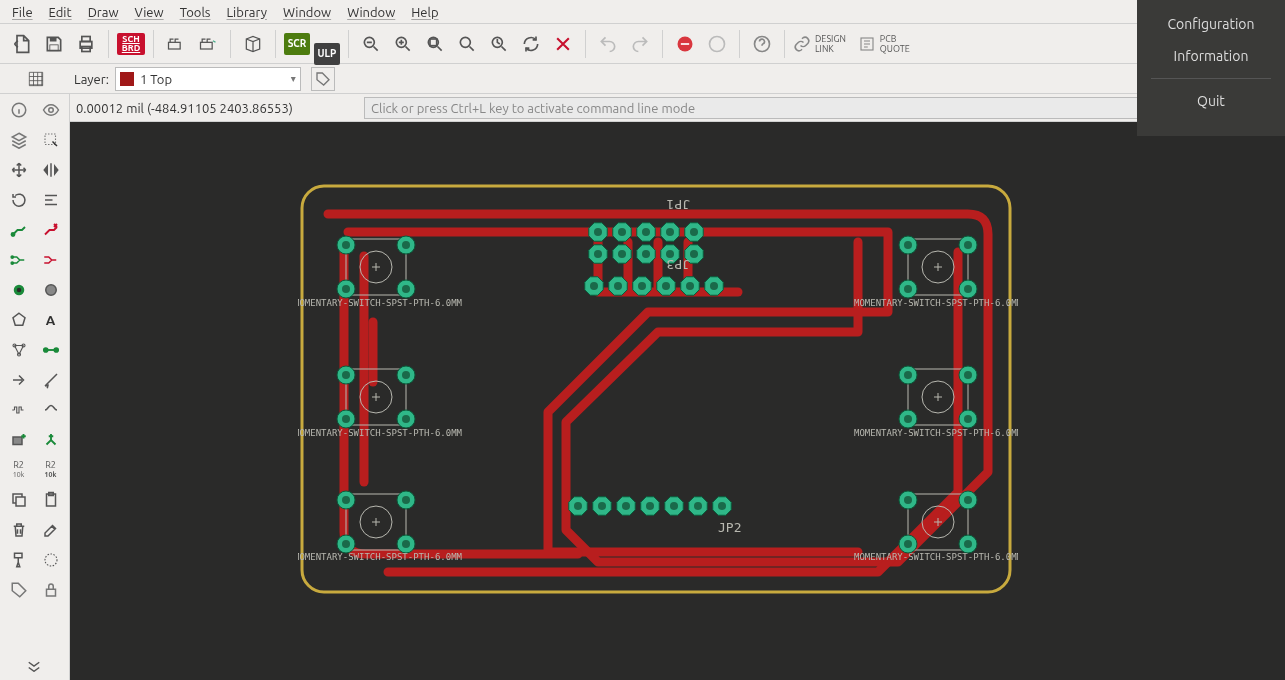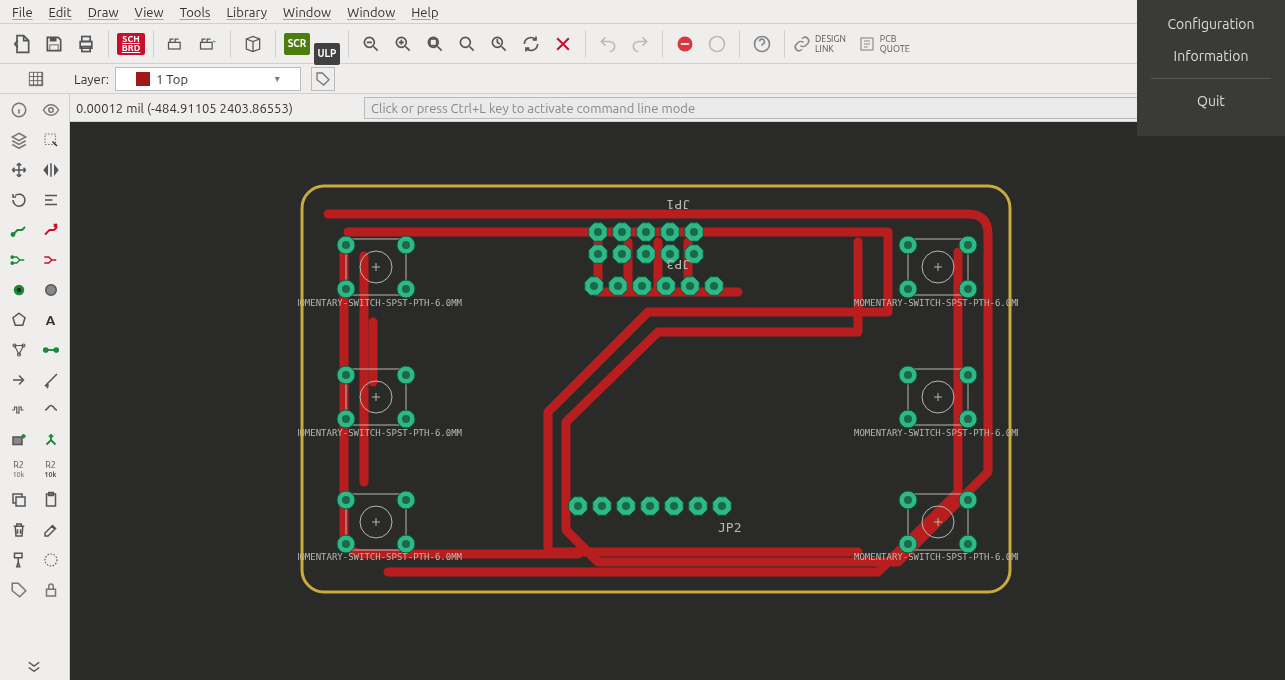--- a/index.html
+++ b/index.html
@@ -10,21 +10,21 @@
 .tb-sep { width: 1px; height: 28px; background: #d0d0d0; margin: 0 4px; }
 .tb-btn { width: 28px; height: 28px; display: flex; align-items: center; justify-content: center; border-radius: 3px; cursor: default; }
 .tb-btn svg { width: 20px; height: 20px; }
 .tb-btn.red-badge { background: #c8102e; color: #fff; width: 28px; height: 22px; font-size: 9px; font-weight: bold; border-radius: 2px; display: flex; flex-direction: column; line-height: 9px; justify-content: center; align-items: center; text-decoration: underline; }
 .tb-btn.blue-badge { background: #4d7c0f; color: #fff; width: 26px; height: 22px; font-size: 10px; font-weight: bold; border-radius: 2px; }
 .tb-btn.orange-badge { background: #404040; color: #fff; width: 26px; height: 22px; font-size: 10px; font-weight: bold; border-radius: 2px; margin-top: 20px; }
 .tb-label { font-size: 9px; color: #555; line-height: 10px; margin-left: 2px; }
 .layerbar { height: 30px; background: #f0eeec; border-bottom: 1px solid #d0d0d0; display: flex; align-items: center; padding: 0 4px; gap: 6px; }
 .layerbar .grid-btn { width: 28px; height: 24px; display: flex; align-items: center; justify-content: center; }
 .layerbar label { font-size: 13px; }
-.layer-select { display: flex; align-items: center; border: 1px solid #bbb; background: #fff; height: 24px; width: 186px; padding: 0 20px; position: relative; }
+.layer-select { display: flex; align-items: center; border: 1px solid #bbb; background: #fff; height: 24px; width: 186px; padding: 0 4px; position: relative; }
 .layer-swatch { width: 14px; height: 14px; background: #a01818; margin-right: 6px; }
 .layer-select .caret { margin-left: auto; font-size: 10px; color: #777; }
 .tag-btn { width: 24px; height: 24px; border: 1px solid #bbb; display: flex; align-items: center; justify-content: center; margin-left: 4px; }
 .statusrow { height: 28px; display: flex; align-items: center; padding: 0 0 0 76px; gap: 8px; background: #f0eeec; border-bottom: 1px solid #d0d0d0; }
 .coord { font-size: 13px; color: #333; width: 280px; }
 .cmdline { flex: 1; height: 22px; border: 1px solid #bbb; background: #eaeaea; color: #888; padding: 0 6px; display: flex; align-items: center; margin-right: 8px; }
 .workarea { position: relative; height: calc(680px - 24px - 40px - 30px - 28px); display: flex; }
 .left-tools { width: 70px; background: #f0eeec; border-right: 1px solid #d0d0d0; display: flex; flex-direction: column; align-items: center; padding-top: 4px; gap: 0px; position: absolute; left: 0; top: -28px; bottom: 0; }
 .tool-row { display: flex; gap: 6px; margin-bottom: 6px; }
 .tool { width: 26px; height: 24px; display: flex; align-items: center; justify-content: center; border-radius: 2px; cursor: default; }

